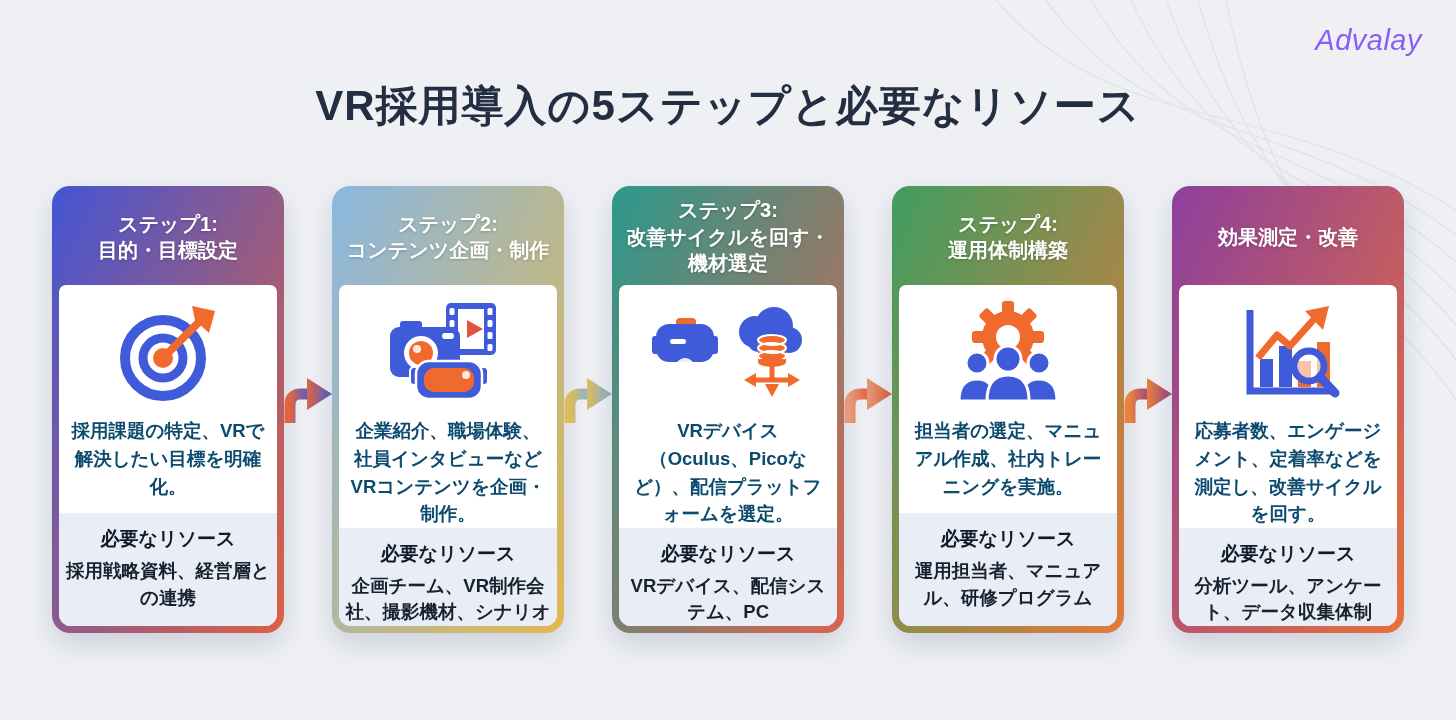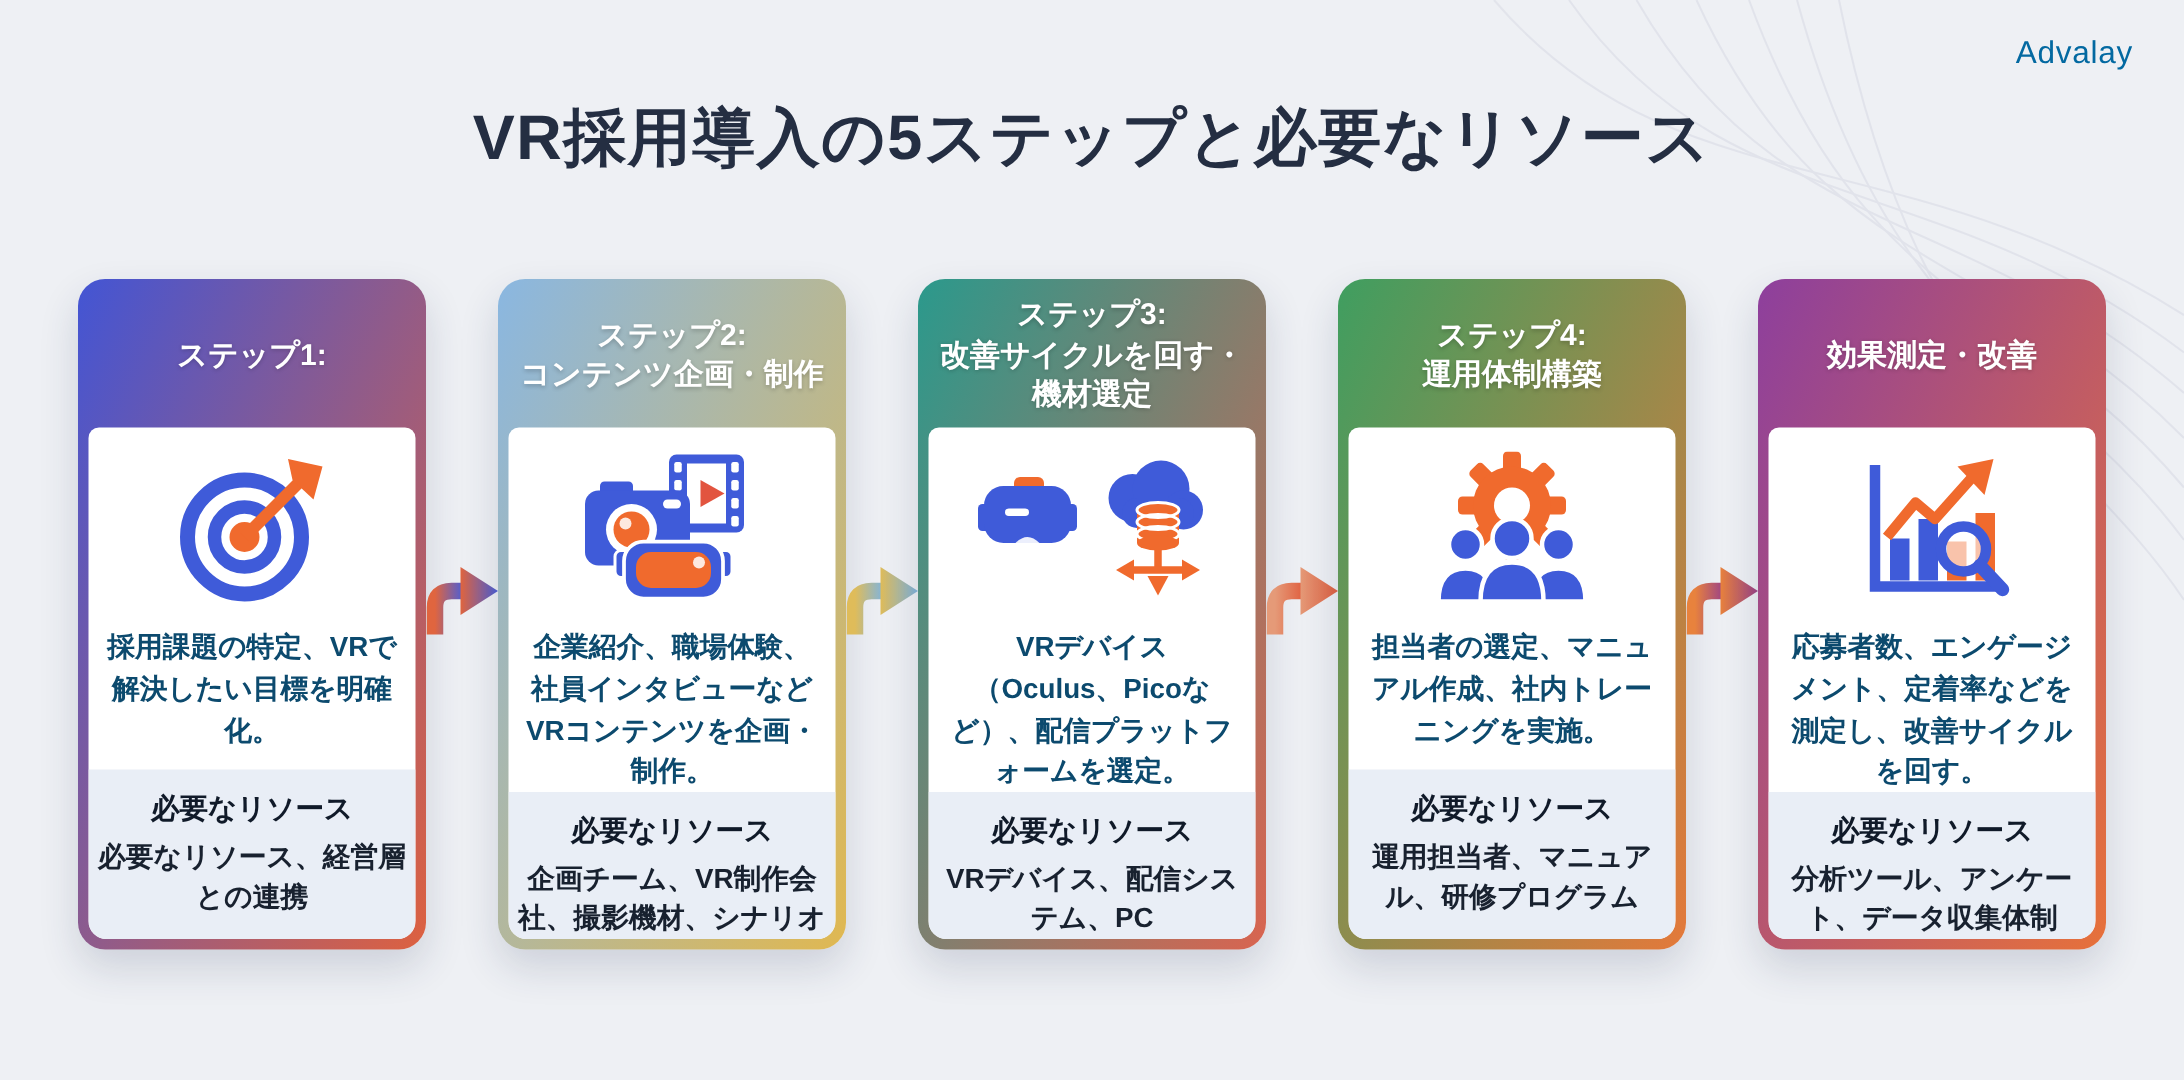--- a/index.html
+++ b/index.html
@@ -9,24 +9,24 @@
     background: #eef0f4;
     position: relative;
     overflow: hidden;
     color: #1d2737;
   }
   .bg-waves {
     position: absolute; top: 0; right: 0; pointer-events: none;
   }
   .brand {
     position: absolute; top: 24px; right: 34px;
-    font-size: 21px; color: #0369a1; letter-spacing: 0.5px; font-weight: 500;
+    font-size: 29px; color: #8b5cf6; letter-spacing: 0.5px; font-weight: 500; font-style: italic;
   }
   .page-title {
-    position: absolute; top: 64px; left: 0; width: 100%;
+    position: absolute; top: 78px; left: 0; width: 100%;
     text-align: center;
     font-size: 42px; font-weight: 900; color: #242e42;
     letter-spacing: 1px;
   }
   .cards {
     position: absolute; top: 186px; left: 52px; width: 1284px;
     display: flex; justify-content: space-between;
   }
   .card {
     width: 232px; height: 447px;
@@ -108,35 +108,36 @@
 
 <div class="brand">Advalay</div>
 
 <h1 class="page-title">VR採用導入の5ステップと必要なリソース</h1>
 
 <div class="cards">
 
   <div class="card" style="--g1: #4355d4; --g2: #dd6140;">
     <div class="card-header">
       <div>ステップ1:</div>
+      <div>目的・目標設定</div>
     </div>
     <div class="card-inner">
       <div class="icon-area">
         <svg width="104" height="104" viewBox="0 0 104 104">
           <circle cx="47" cy="58" r="38" fill="none" stroke="#3f5bd9" stroke-width="10"></circle>
           <circle cx="47" cy="58" r="20" fill="none" stroke="#3f5bd9" stroke-width="9"></circle>
           <circle cx="47" cy="58" r="10" fill="#f06a2d"></circle>
           <line x1="47" y1="58" x2="84" y2="21" stroke="#f06a2d" stroke-width="8"></line>
           <path d="M76 6 L99 11 L93 33 L79 20 Z" fill="#f06a2d"></path>
         </svg>
       </div>
       <div class="card-desc">採用課題の特定、VRで解決したい目標を明確化。</div>
       <div class="card-resources">
         <div class="res-title">必要なリソース</div>
-        <div class="res-text">必要なリソース、経営層との連携</div>
+        <div class="res-text">採用戦略資料、経営層との連携</div>
       </div>
     </div>
   </div>
 
   <div class="arrow">
     <svg width="54" height="54" viewBox="0 0 54 54">
       <defs>
         <linearGradient id="ag0" x1="0" y1="0" x2="1" y2="0">
           <stop offset="0" stop-color="#e0653f"></stop>
             <stop offset="1" stop-color="#4a5ed8"></stop>

